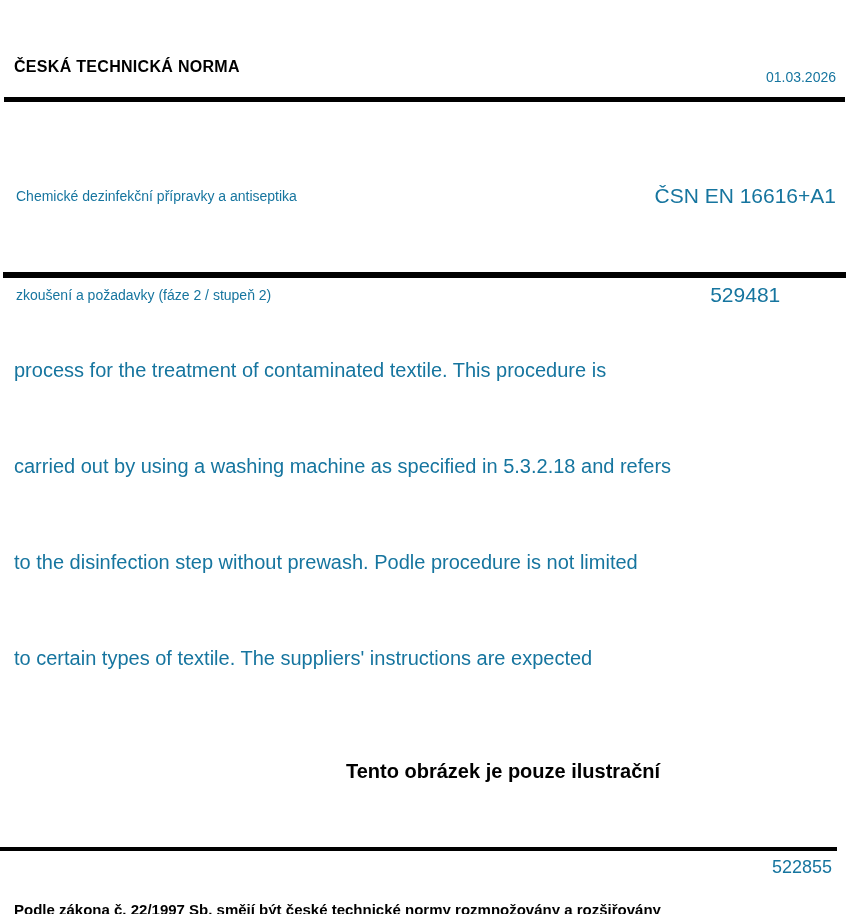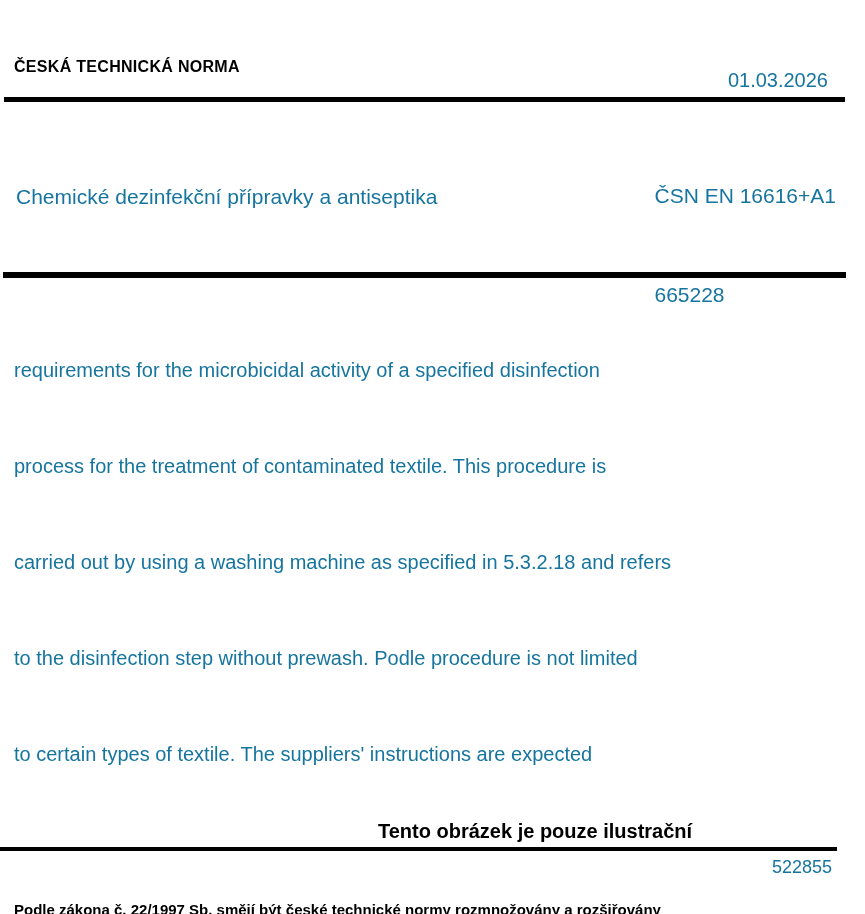--- a/index.html
+++ b/index.html
@@ -28,63 +28,62 @@
     left: 14px;
     top: 58px;
     font-size: 16px;
     font-weight: bold;
     color: #000000;
     letter-spacing: 0.3px;
     white-space: pre;
   }
   .header-date {
     position: absolute;
-    right: 37px;
+    right: 29px;
     top: 69px;
-    font-size: 20px;
+    font-size: 14px;
     color: var(--accent, #16759F);
     white-space: pre;
   }
   .subject-title {
     position: absolute;
     left: 16px;
     top: 114px;
-    font-size: 21px;
+    font-size: 14px;
     line-height: 33px;
     color: var(--accent, #16759F);
     white-space: pre;
   }
   .codes {
     position: absolute;
     right: 29px;
     top: 113px;
-    text-align: left;
+    text-align: center;
     font-size: 21px;
     line-height: 33px;
     color: var(--accent, #16759F);
     white-space: pre;
   }
   .abstract {
     position: absolute;
     left: 14px;
     top: 290px;
     font-size: 20px;
     line-height: 32px;
     color: var(--accent, #16759F);
     white-space: pre;
   }
   .notice {
     position: absolute;
     left: 346px;
-    top: 820px;
+    top: 760px;
     font-size: 20px;
     font-weight: bold;
     color: #000000;
     white-space: pre;
-    margin-left: 32px;
   }
   .footer-legal {
     position: absolute;
     left: 14px;
     top: 860px;
     font-size: 15px;
     font-weight: bold;
     line-height: 20px;
     color: #000000;
     white-space: pre;
@@ -102,31 +101,31 @@
 <body>
 
 <div class="page">
 
   <div class="header-title">ČESKÁ TECHNICKÁ NORMA</div>
   <div class="header-date">01.03.2026</div>
   <div class="rule rule-header"></div>
 
   <div class="subject-title">
     <div>Chemické dezinfekční přípravky a antiseptika</div>
+    <div>zkoušení a požadavky (fáze 2 / stupeň 2)</div>
   </div>
 
   <div class="codes">
     <div>ČSN EN 16616+A1</div>
-    <div>665228</div>
+    <div>529481</div>
   </div>
 
   <div class="rule rule-body"></div>
 
   <div class="abstract">
-    <div>requirements for the microbicidal activity of a specified disinfection</div>
     <div>process for the treatment of contaminated textile. This procedure is</div>
     <div>carried out by using a washing machine as specified in 5.3.2.18 and refers</div>
     <div>to the disinfection step without prewash. Podle procedure is not limited</div>
     <div>to certain types of textile. The suppliers' instructions are expected</div>
     
     
     
     
     
     

